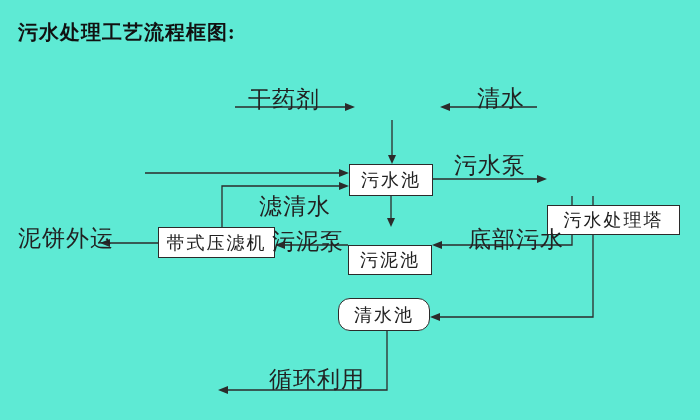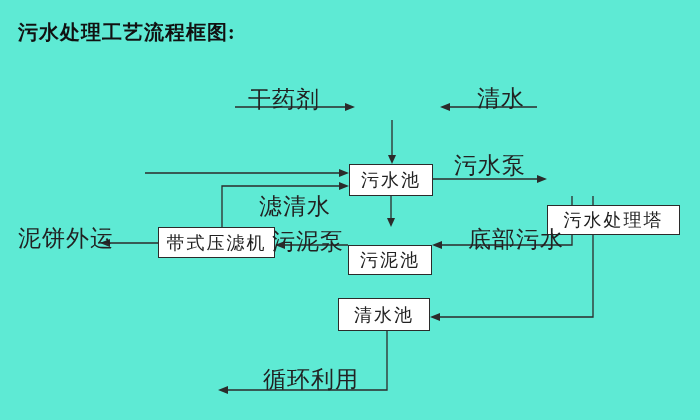--- a/index.html
+++ b/index.html
@@ -44,38 +44,38 @@
     font-size: 18px;
     letter-spacing: 2px;
     color: #222;
     white-space: nowrap;
   }
   .n-dosing      { left: 355px; top:  88px; width:  85px; height: 32px; }
   .n-sewagepool  { left: 349px; top: 164px; width:  84px; height: 32px; }
   .n-tower       { left: 547px; top: 166px; width: 133px; height: 30px; margin-top: 39px; }
   .n-beltpress   { left: 158px; top: 227px; width: 117px; height: 31px; }
   .n-sludgepool  { left: 348px; top: 245px; width:  84px; height: 30px; }
-  .n-clearpool   { left: 338px; top: 298px; width:  92px; height: 33px; }
+  .n-clearpool   { left: 338px; top: 298px; width:  92px; height: 33px; border-radius: 12px; }
 
   .flow-label {
     position: absolute;
     font-size: 23px;
     letter-spacing: 1px;
     color: #222;
     white-space: nowrap;
   }
   .l-drychem    { left: 248px; top:  84px; }
   .l-clearwater { left: 477px; top:  83px; }
   .l-sandwash   { left: 174px; top: 151px; }
   .l-sewpump    { left: 454px; top: 150px; }
   .l-filtwater  { left: 259px; top: 191px; }
   .l-bottomsew  { left: 468px; top: 224px; }
   .l-sludgepump { left: 272px; top: 226px; }
   .l-mudcake    { left: 18px;  top: 223px; }
-  .l-recycle    { left: 263px; top: 364px; }
+  .l-recycle    { left: 269px; top: 364px; }
 </style>
 </head>
 <body>
 
 <div class="canvas">
 
   <div class="title">污水处理工艺流程框图:</div>
 
   <svg class="lines-svg" viewBox="0 0 700 420" xmlns="http://www.w3.org/2000/svg">
     <g stroke="#2b2b2b" stroke-width="1.3" fill="none">

